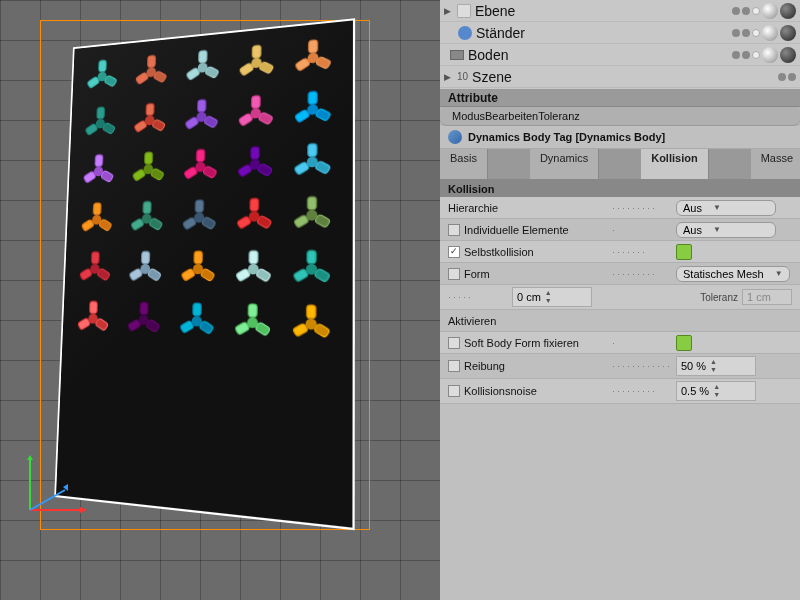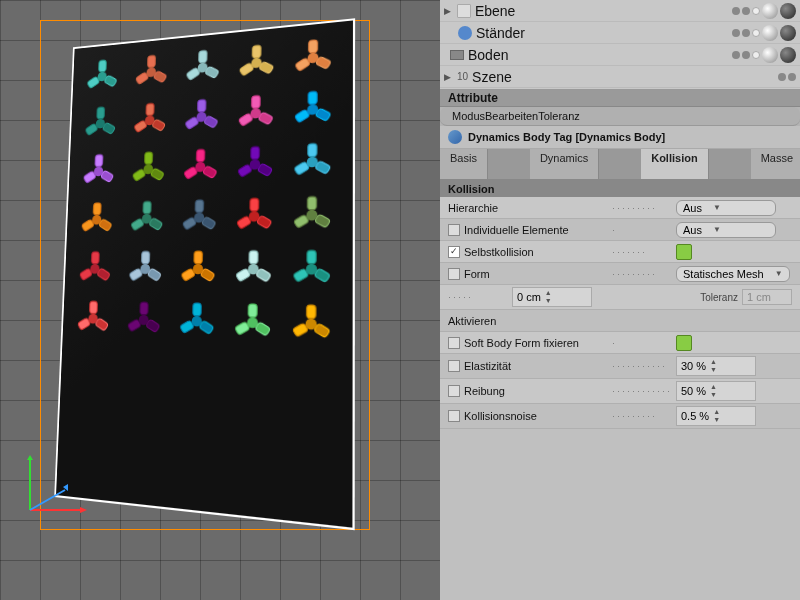--- a/index.html
+++ b/index.html
@@ -958,34 +958,20 @@
 
         <div class="prop-row">
           <div class="prop-label">
             <span class="checkbox"></span>
             <span>Soft Body Form fixieren</span>
           </div>
           <div class="prop-dots">·</div>
           <div style="width:16px;height:16px;background:#88cc44;border:1px solid #558822;border-radius:2px;"></div>
         </div>
 
-        <div class="prop-row">
-          <div class="prop-label">
-            <span class="checkbox"></span>
-            <span>Elastizität</span>
-          </div>
-          <div class="prop-dots">···········</div>
-          <div class="prop-input">
-            <span>30 %</span>
-            <div class="stepper">
-              <span class="stepper-btn">▲</span>
-              <span class="stepper-btn">▼</span>
-            </div>
-          </div>
-        </div>
 
         <div class="prop-row">
           <div class="prop-label">
             <span class="checkbox"></span>
             <span>Reibung</span>
           </div>
           <div class="prop-dots">············</div>
           <div class="prop-input">
             <span>50 %</span>
             <div class="stepper">

